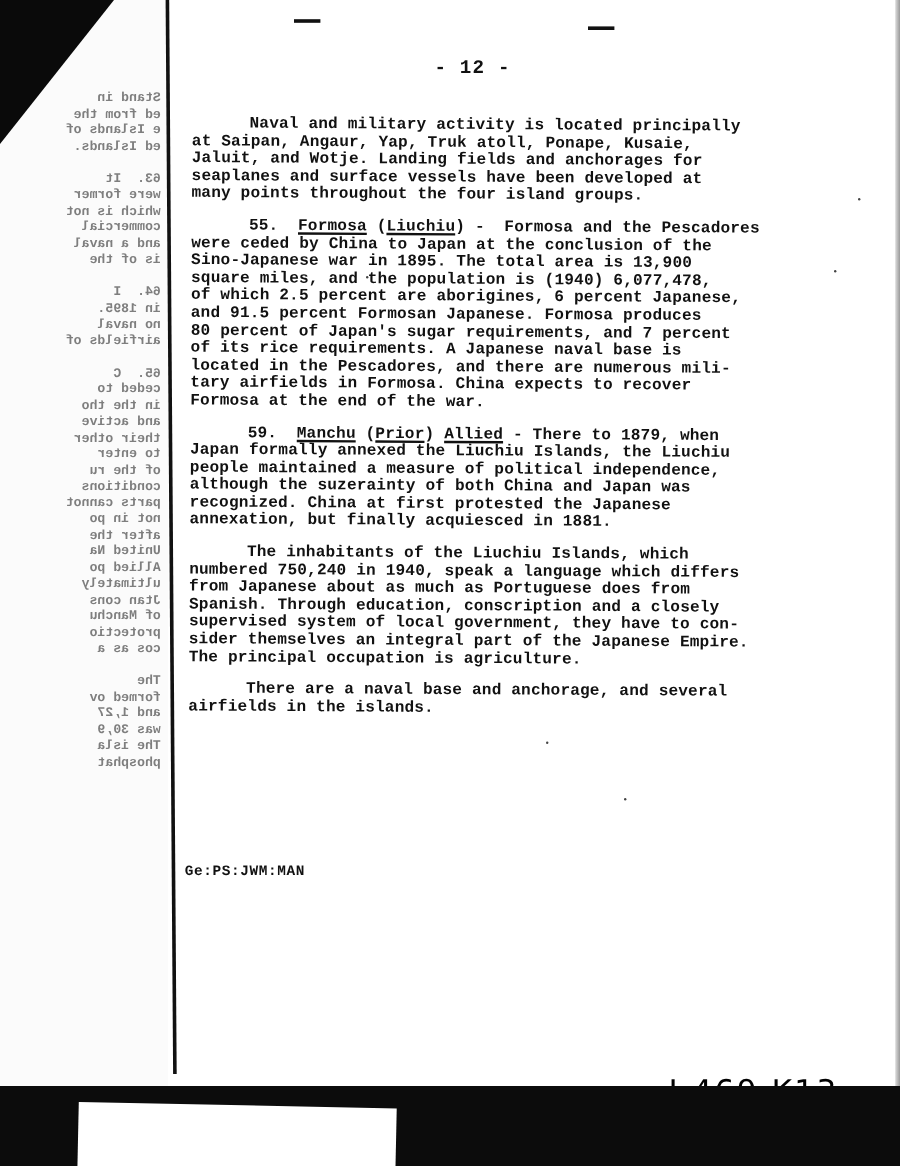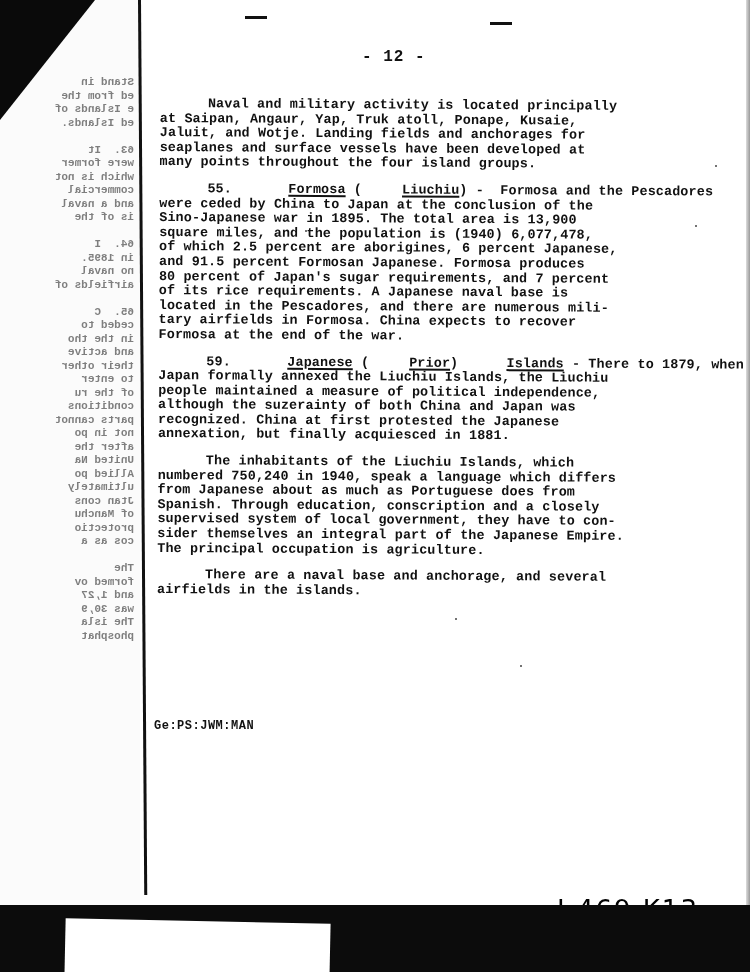--- a/index.html
+++ b/index.html
@@ -46,21 +46,21 @@
     letter-spacing:1px;
   }
   .body-text {
     position:absolute; left:160px; top:97px; width:510px;
     font-size:13.4px; line-height:14.6px; font-weight:bold; letter-spacing:0.15px;
     transform:rotate(0.35deg); transform-origin:left top;
   }
   .para { margin:0 0 12px 0; text-align:justify; text-align-last:left; }
   .para .line { display:block; white-space:nowrap; }
   .indent { padding-left:48px; }
-  u { text-decoration-thickness:1.5px; text-underline-offset:2px;margin-left:40px; }
+  u { text-decoration-thickness:1.5px; text-underline-offset:2px; }
   .ref-code {
     position:absolute; left:154px; top:719px; font-size:12px; font-weight:bold;
     letter-spacing:0.5px;
   }
   .handwritten {
     position:absolute; left:557px; top:905px; font-size:26px;
     font-family:"DejaVu Sans", sans-serif; font-weight:normal;
     letter-spacing:2px; color:#000; transform:translateY(-10px);
   }
   .speck { position:absolute; width:2px; height:2px; background:#444; border-radius:50%; }
@@ -101,21 +101,21 @@
     <span class="line">and 91.5 percent Formosan Japanese.  Formosa produces</span>
     <span class="line">80 percent of Japan's sugar requirements, and 7 percent</span>
     <span class="line">of its rice requirements.  A Japanese naval base is</span>
     <span class="line">located in the Pescadores, and there are numerous mili-</span>
     <span class="line">tary airfields in Formosa.  China expects to recover</span>
     <span class="line">Formosa at the end of the war.</span>
   </p>
 
   <p class="para">
     <span class="line indent">
-      <span>59.</span>&nbsp;&nbsp;<u>Japanese</u> (<u>Prior</u>) <u>Islands</u> - <span>There to 1879, when</span>
+      <span>59.</span>&nbsp;&nbsp;<u>Manchu</u> (<u>Prior</u>) <u>Allied</u> - <span>There to 1879, when</span>
     </span>
     <span class="line">Japan formally annexed the Liuchiu Islands, the Liuchiu</span>
     <span class="line">people maintained a measure of political independence,</span>
     <span class="line">although the suzerainty of both China and Japan was</span>
     <span class="line">recognized.  China at first protested the Japanese</span>
     <span class="line">annexation, but finally acquiesced in 1881.</span>
   </p>
 
   <p class="para">
     <span class="line indent">The inhabitants of the Liuchiu Islands, which</span>

